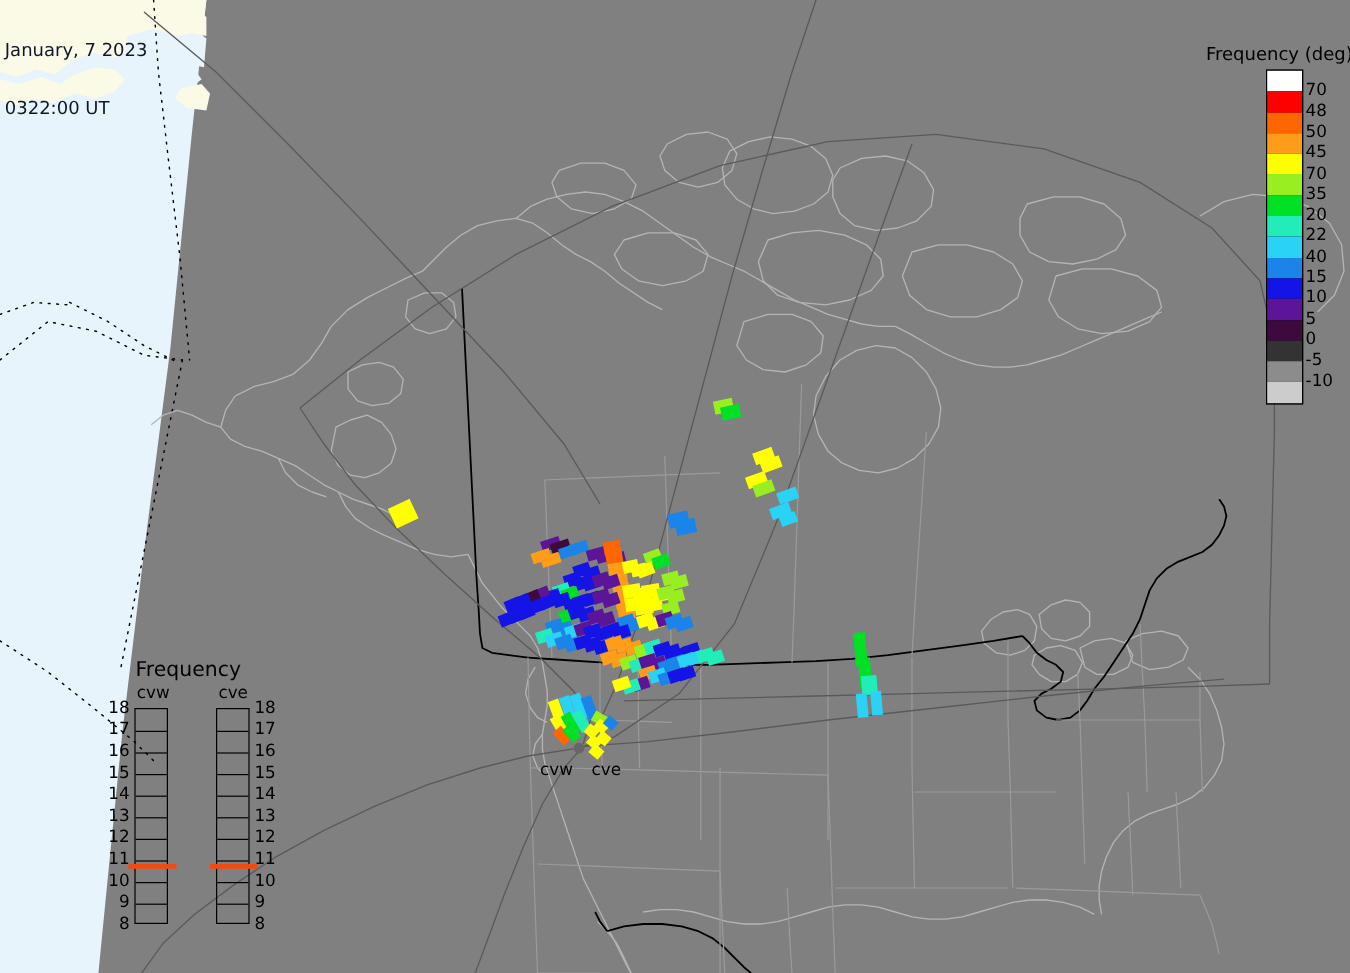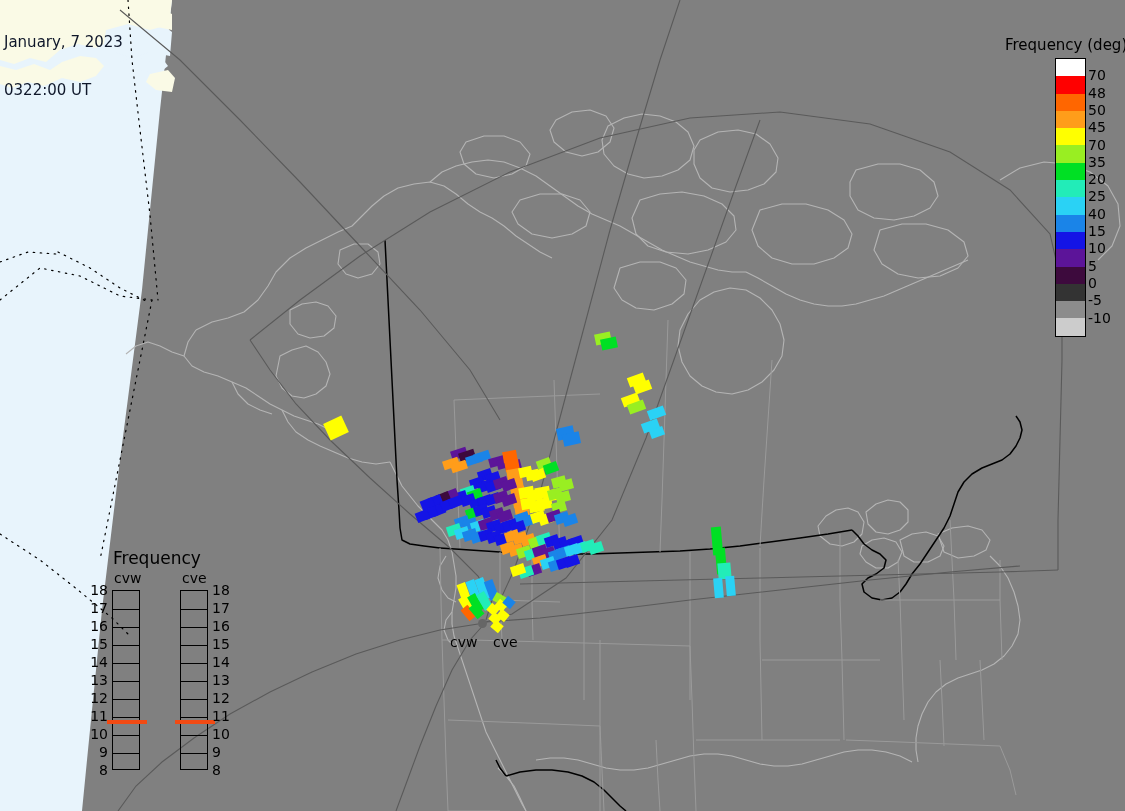--- a/index.html
+++ b/index.html
@@ -443,21 +443,21 @@
         <div class="elev-cell" style="background: rgb(204, 204, 204); height: 17.3px;"></div>
       </div>
     <div id="elev-labels">
         <div class="elev-lab" style="top: 10.3px;">70</div>
         <div class="elev-lab" style="top: 27.6px;">48</div>
         <div class="elev-lab" style="top: 44.9px;">50</div>
         <div class="elev-lab" style="top: 62.2px;">45</div>
         <div class="elev-lab" style="top: 79.5px;">70</div>
         <div class="elev-lab" style="top: 96.8px;">35</div>
         <div class="elev-lab" style="top: 114.1px;">20</div>
-        <div class="elev-lab" style="top: 131.4px;">25</div>
+        <div class="elev-lab" style="top: 131.4px;">22</div>
         <div class="elev-lab" style="top: 148.7px;">40</div>
         <div class="elev-lab" style="top: 166px;">15</div>
         <div class="elev-lab" style="top: 183.3px;">10</div>
         <div class="elev-lab" style="top: 200.6px;">5</div>
         <div class="elev-lab" style="top: 217.9px;">0</div>
         <div class="elev-lab" style="top: 235.2px;">-5</div>
         <div class="elev-lab" style="top: 252.5px;">-10</div>
       </div>
   </div>
 

